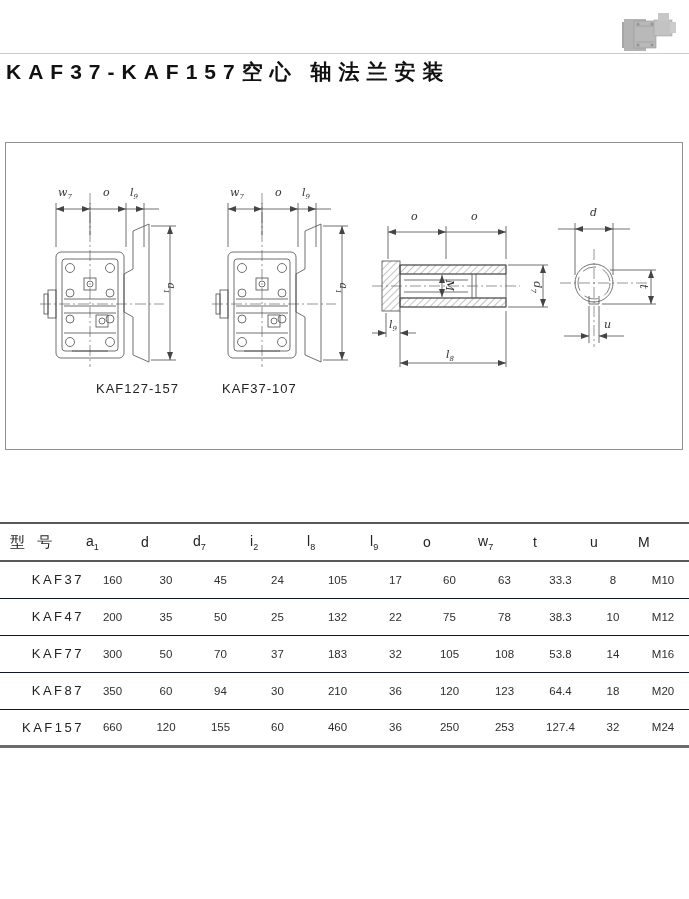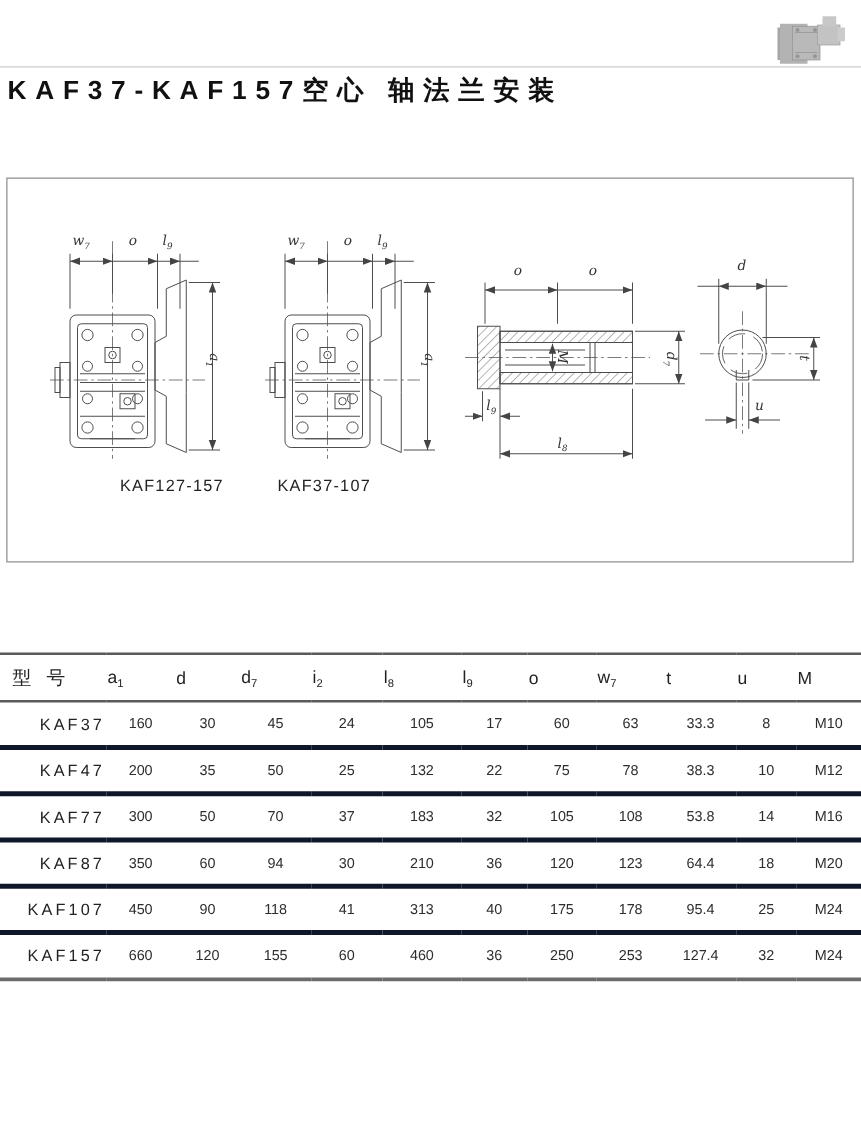--- a/index.html
+++ b/index.html
@@ -43,21 +43,21 @@
   table.spec col.c4  { width:57px; }
   table.spec col.c5  { width:63px; }
   table.spec col.c6  { width:53px; }
   table.spec col.c7  { width:55px; }
   table.spec col.c8  { width:55px; }
   table.spec col.c9  { width:57px; }
   table.spec col.c10 { width:48px; }
   table.spec col.c11 { width:52px; }
   thead tr { height:38px; border-top:2px solid #5a5a5a; border-bottom:2px solid #5a5a5a; }
   tbody tr { height:37px; }
-  tbody tr + tr { border-top:4px solid #0f172a; }
+  tbody tr + tr { border-top:1px solid #0f172a; }
   th { font-weight:normal; font-size:14px; text-align:left; color:#222; }
   th:first-child { text-align:left; padding-left:10px; font-size:15px; letter-spacing:4px; }
   th sub { font-size:9px; }
   td { text-align:center; font-size:11.5px; color:#2e2e2e; }
   td:first-child { text-align:right; padding-left:10px; font-size:13px; letter-spacing:2.5px; color:#222; }
 </style>
 </head>
 <body>
 
 <svg class="photo" viewBox="0 0 72 52">
@@ -307,34 +307,20 @@
         <td>30</td>
         <td>210</td>
         <td>36</td>
         <td>120</td>
         <td>123</td>
         <td>64.4</td>
         <td>18</td>
         <td>M20</td>
       </tr>
       <tr>
-        <td>KAF107</td>
-        <td>450</td>
-        <td>90</td>
-        <td>118</td>
-        <td>41</td>
-        <td>313</td>
-        <td>40</td>
-        <td>175</td>
-        <td>178</td>
-        <td>95.4</td>
-        <td>25</td>
-        <td>M24</td>
-      </tr>
-      <tr>
         <td>KAF157</td>
         <td>660</td>
         <td>120</td>
         <td>155</td>
         <td>60</td>
         <td>460</td>
         <td>36</td>
         <td>250</td>
         <td>253</td>
         <td>127.4</td>

